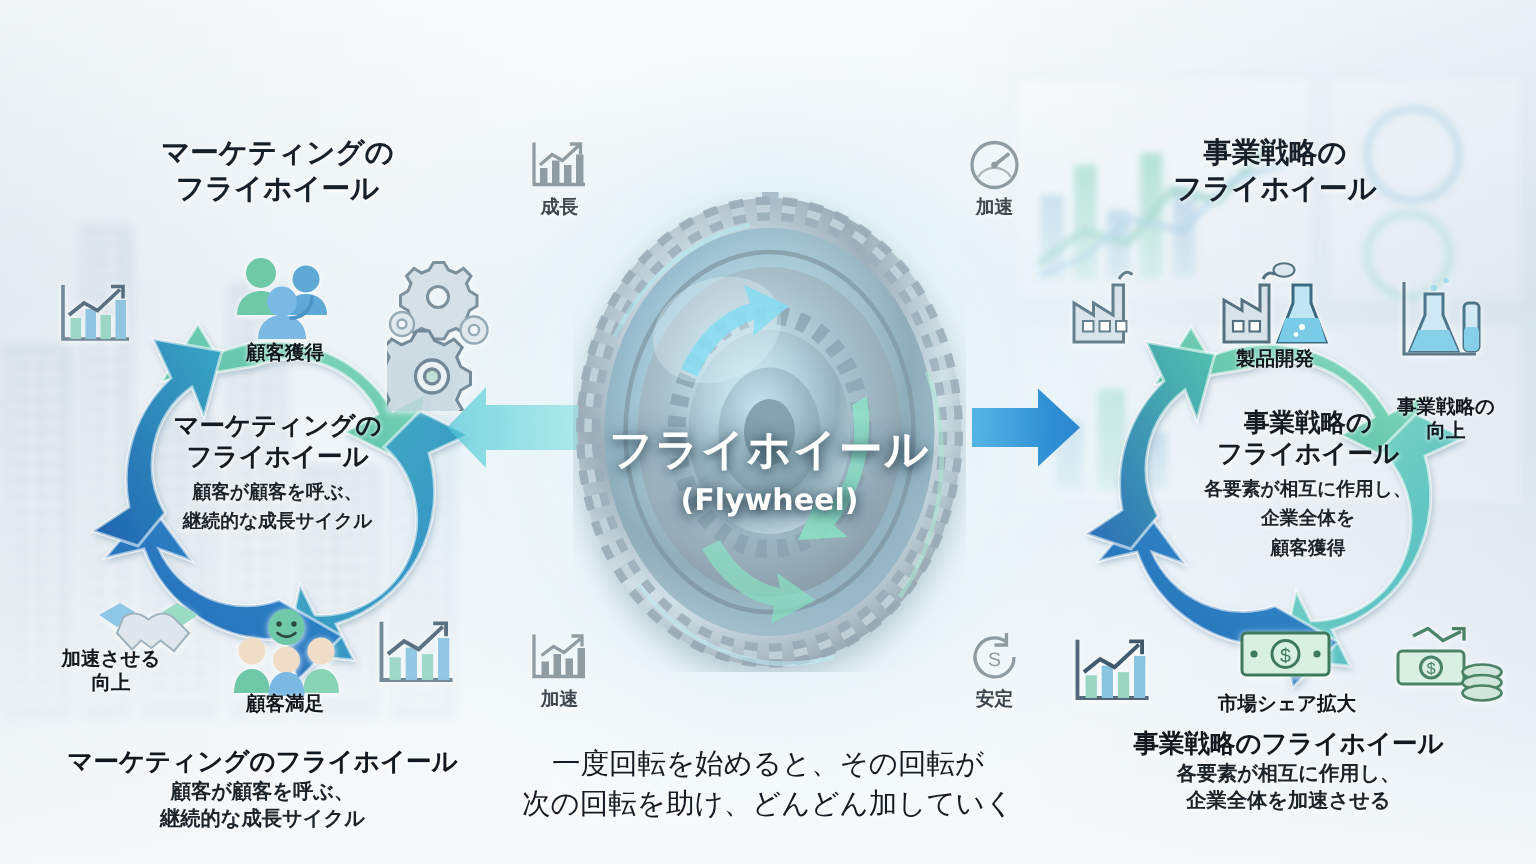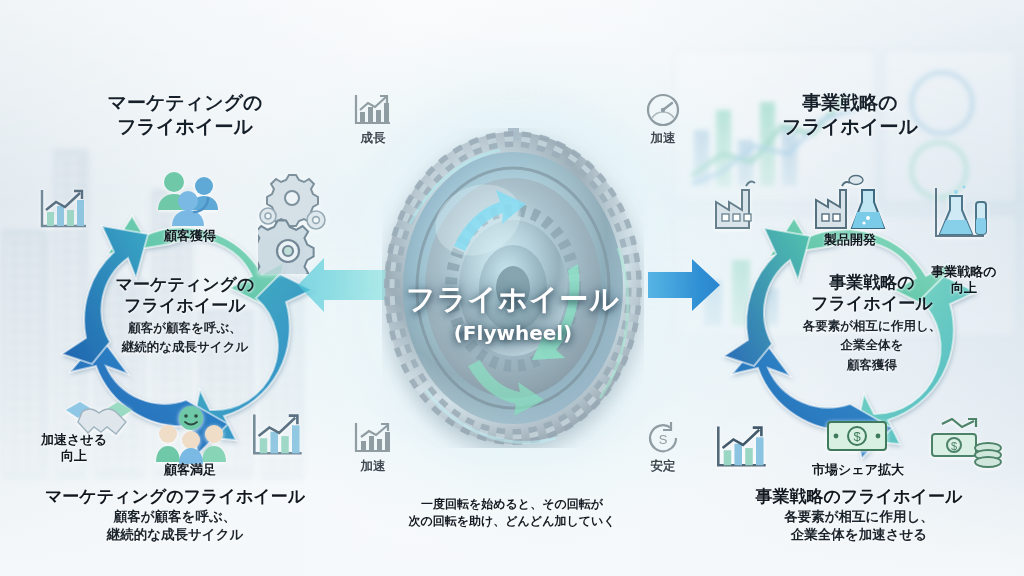--- a/index.html
+++ b/index.html
@@ -47,21 +47,21 @@
   .hub .h1{font-size:17px;font-weight:bold;color:#141c24;line-height:1.25;
     text-shadow:0 1px 3px rgba(255,255,255,.95);}
   .hub .h2{font-size:12.5px;font-weight:bold;color:#1c242c;line-height:1.32;margin-top:3px;
     text-shadow:0 1px 3px rgba(255,255,255,.95);}
   .caption{position:absolute;text-align:center;}
   .caption .c1{font-size:17px;font-weight:bold;color:#11181f;line-height:1.3;
     text-shadow:0 1px 3px rgba(255,255,255,.95);}
   .caption .c2{font-size:13.5px;font-weight:bold;color:#1b232b;line-height:1.35;
     text-shadow:0 1px 3px rgba(255,255,255,.95);}
   .mid-caption{position:absolute;left:330px;width:364px;top:496px;text-align:center;
-    font-size:12px;font-weight:bold;color:#141b22;line-height:1.42;
+    font-size:19px;font-weight:normal;color:#141b22;line-height:1.42;
     text-shadow:0 1px 4px rgba(255,255,255,.95);}
 
   
   .cycle{position:absolute;}
   .cycle svg{display:block;overflow:visible;}
 
   
   .icon{position:absolute;}
   .icon svg{display:block;filter:drop-shadow(0 1px 2px rgba(255,255,255,.9));}
   .micon{position:absolute;text-align:center;width:74px;}
@@ -256,21 +256,21 @@
     </svg>
   </div>
 
   <div class="hub" style="left:78px;width:214px;top:274px;">
     <div class="h1">マーケティングの</div>
     <div class="h1">フライホイール</div>
     <div class="h2">顧客が顧客を呼ぶ、</div>
     <div class="h2">継続的な成長サイクル</div>
   </div>
 
-  <div class="caption" style="left:10px;width:330px;top:485px;">
+  <div class="caption" style="left:10px;width:330px;top:497px;">
     <div class="c1">マーケティングのフライホイール</div>
     <div class="c2">顧客が顧客を呼ぶ、</div>
     <div class="c2">継続的な成長サイクル</div>
   </div>
 
   <div class="conn" style="left:296px;">
     <svg width="96" height="58" viewBox="0 0 96 58">
       <defs>
           <linearGradient id="connL" x1="1" y1="0" x2="0" y2="0">
         <stop offset="0" stop-color="#8fe6e0" stop-opacity=".95"></stop>

